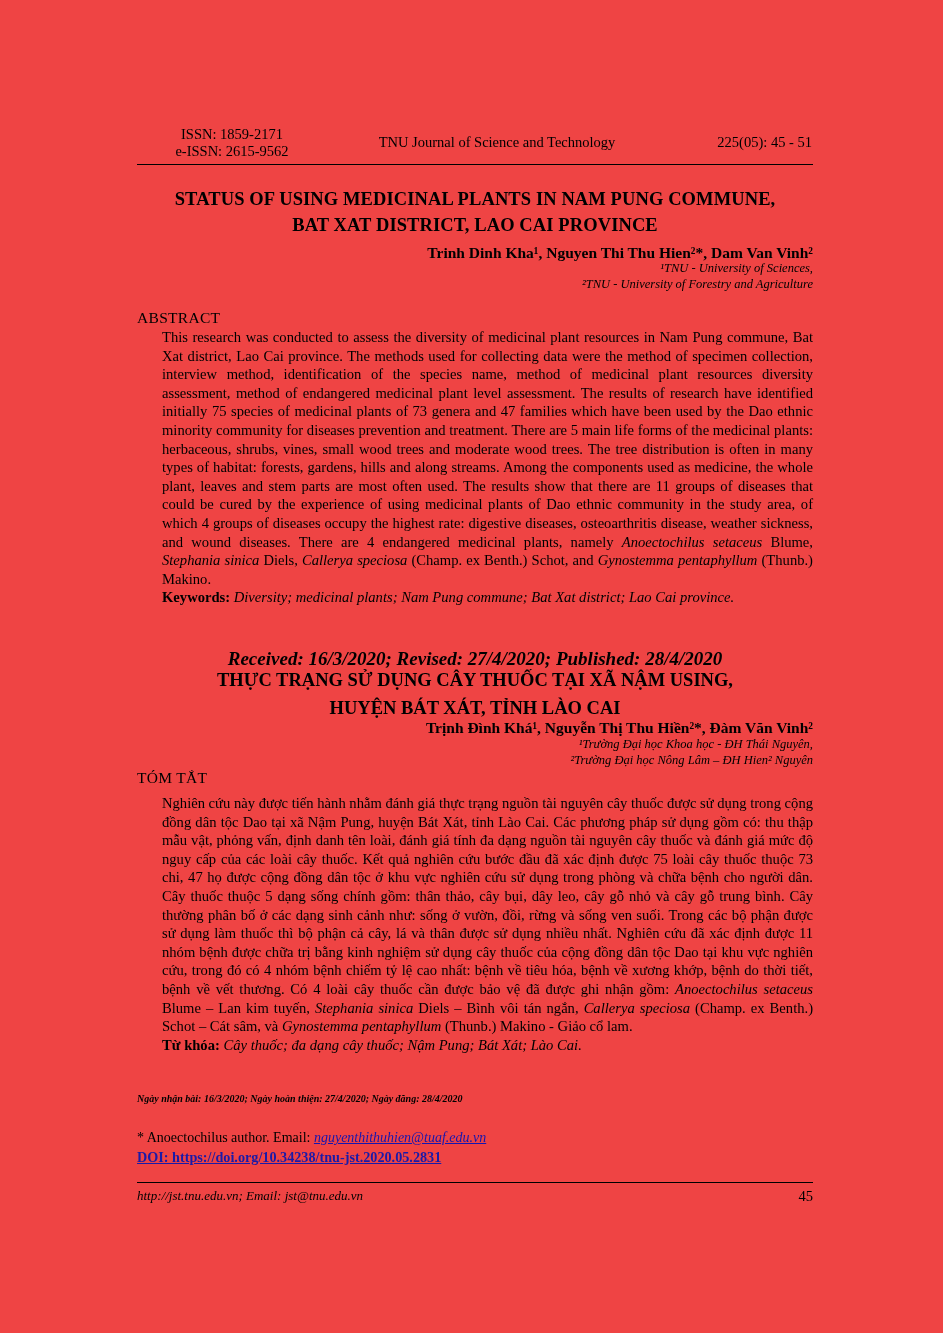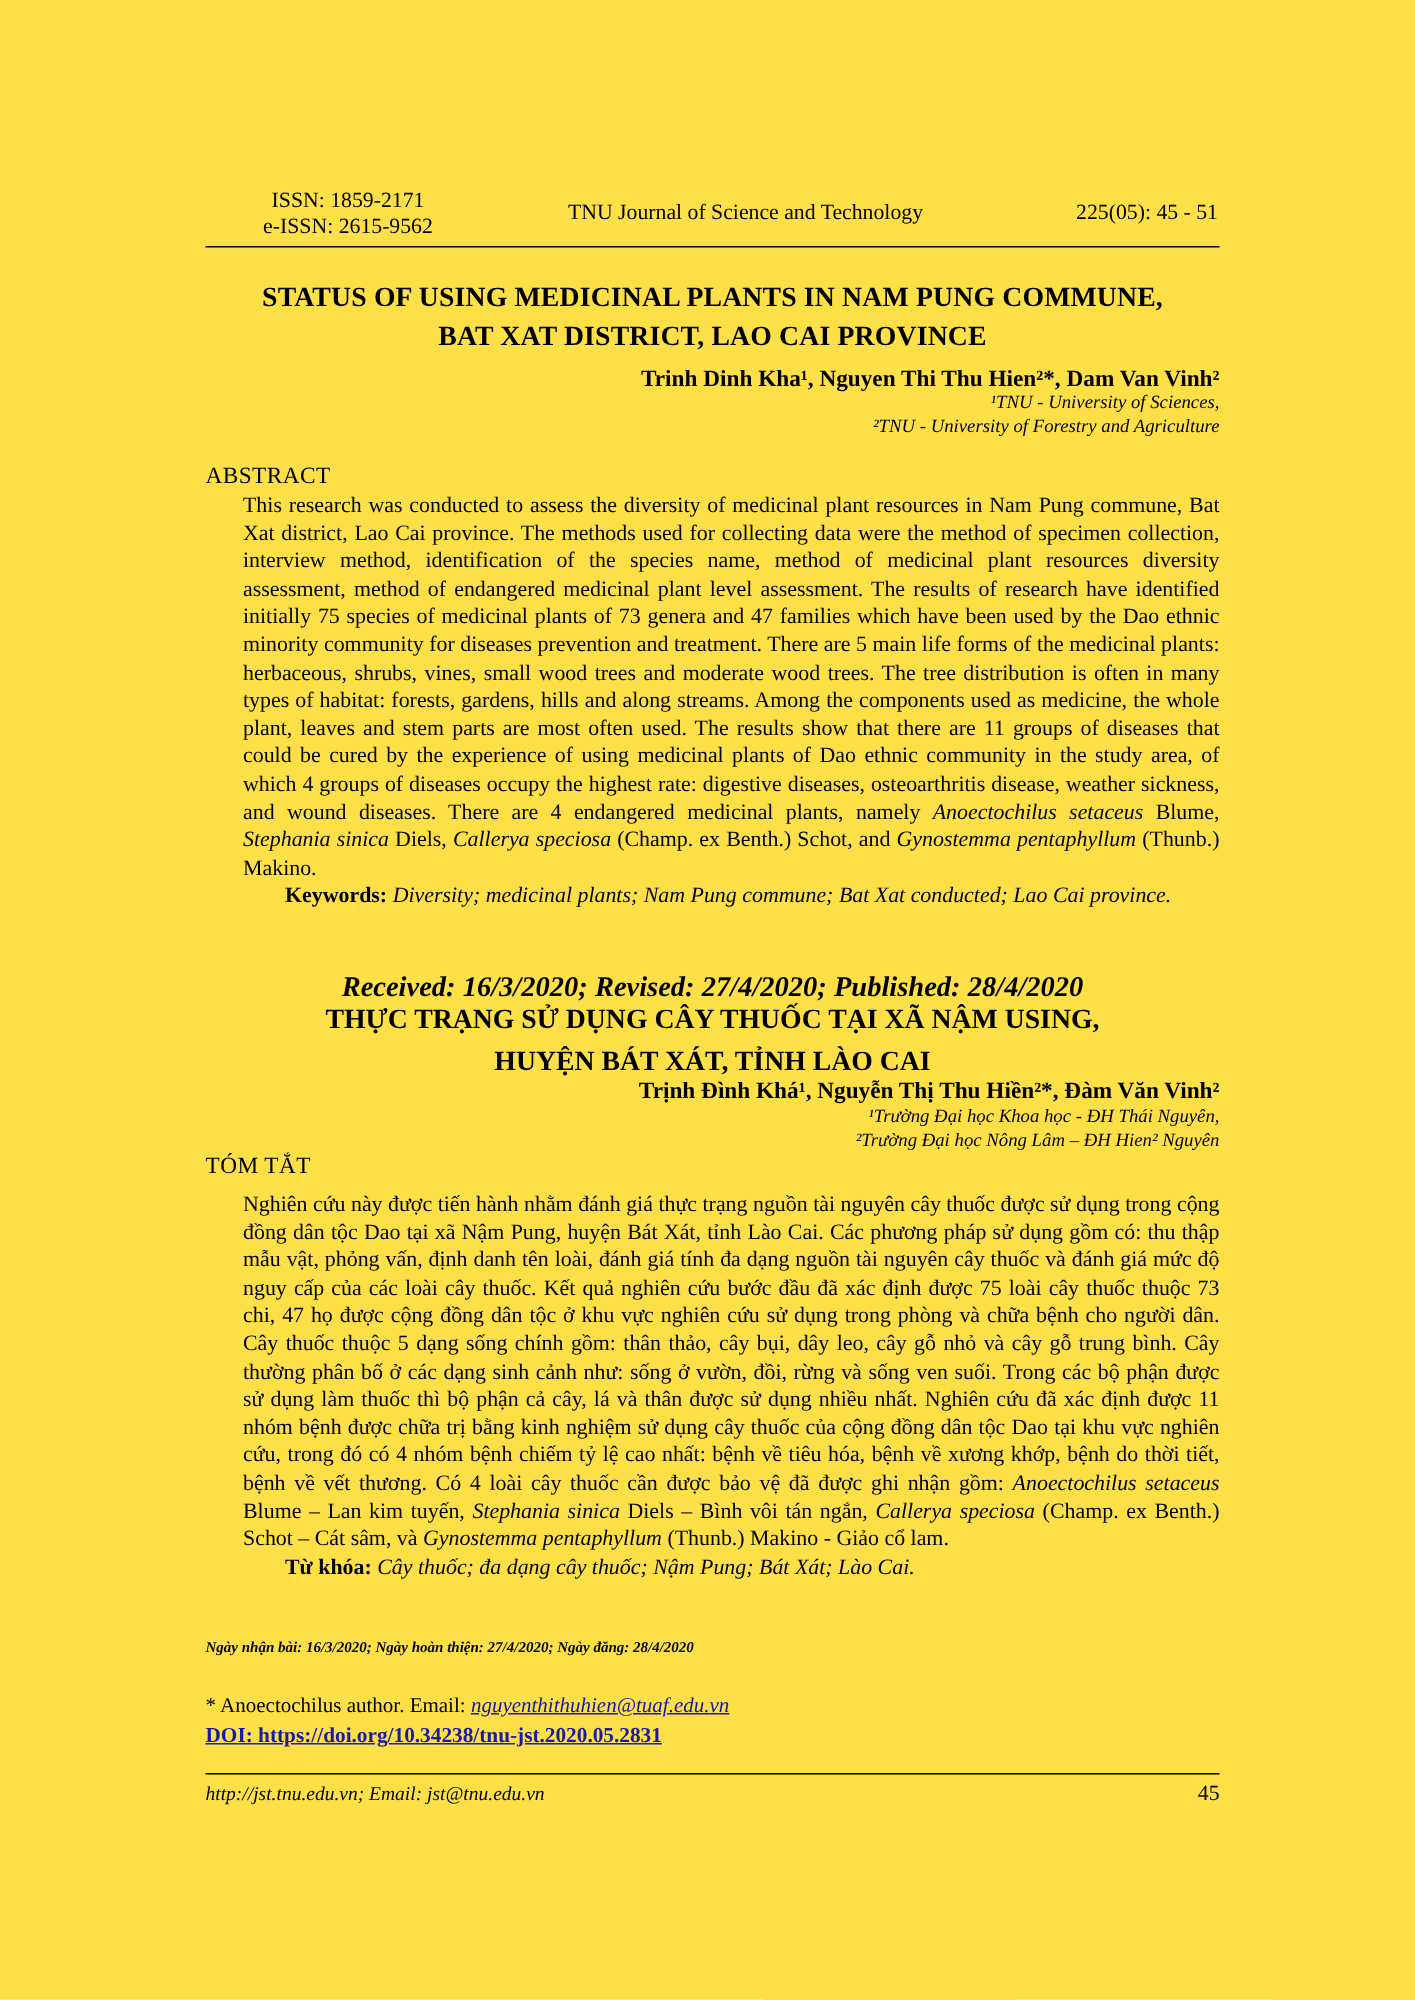--- a/index.html
+++ b/index.html
@@ -13,21 +13,21 @@
     position: relative;
     font-family: "Liberation Serif", "DejaVu Serif", serif;
     color: #000000;
     overflow: hidden;
   }
   .page {
     position: absolute;
     left: 0; top: 0;
     width: 943px;
     height: 1333px;
-    background: #fde047;
+    background: #ef4444;
   }
 
   
   .runhead {
     position: absolute;
     left: 137px;
     top: 126px;
     width: 675px;
     height: 36px;
   }
@@ -117,21 +117,21 @@
     line-height: 18.6px;
   }
   .abstract-body { top: 328px; }
   .tomtat-body   { top: 794px; }
 
   .kw {
     display: block;
     margin-top: 0px;
     text-align: left;
   }
-  .kw b { font-weight: bold; margin-left: 28px; }
+  .kw b { font-weight: bold; }
   .kw i { font-style: italic; }
 
   .dates-en {
     position: absolute;
     left: 137px;
     top: 636px;
     width: 676px;
     text-align: center;
     font-size: 19px;
     font-style: italic;
@@ -253,21 +253,21 @@
 
   <div class="authors-en">Trinh Dinh Kha¹, Nguyen Thi Thu Hien²*, Dam Van Vinh²</div>
   <div class="affil-en">
     <div>¹TNU - University of Sciences,</div>
     <div>²TNU - University of Forestry and Agriculture</div>
   </div>
 
   <div class="sec-label abstract-label">ABSTRACT</div>
   <div class="body-block abstract-body">
     <span>This research was conducted to assess the diversity of medicinal plant resources in Nam Pung commune, Bat Xat district, Lao Cai province. The methods used for collecting data were the method of specimen collection, interview method, identification of the species name, method of medicinal plant resources diversity assessment, method of endangered medicinal plant level assessment. The results of research have identified initially 75 species of medicinal plants of 73 genera and 47 families which have been used by the Dao ethnic minority community for diseases prevention and treatment. There are 5 main life forms of the medicinal plants: herbaceous, shrubs, vines, small wood trees and moderate wood trees. The tree distribution is often in many types of habitat: forests, gardens, hills and along streams. Among the components used as medicine, the whole plant, leaves and stem parts are most often used. The results show that there are 11 groups of diseases that could be cured by the experience of using medicinal plants of Dao ethnic community in the study area, of which 4 groups of diseases occupy the highest rate: digestive diseases, osteoarthritis disease, weather sickness, and wound diseases. There are 4 endangered medicinal plants, namely </span><i>Anoectochilus setaceus</i><span> Blume, </span><i>Stephania sinica</i><span> Diels, </span><i>Callerya speciosa</i><span> (Champ. ex Benth.) Schot, and </span><i>Gynostemma pentaphyllum</i><span> (Thunb.) Makino.</span>
-    <span class="kw"><b>Keywords:</b> <i>Diversity; medicinal plants; Nam Pung commune; Bat Xat conducted; Lao Cai province.</i></span>
+    <span class="kw"><b>Keywords:</b> <i>Diversity; medicinal plants; Nam Pung commune; Bat Xat district; Lao Cai province.</i></span>
   </div>
 
   <div class="dates-en">Received: 16/3/2020; Revised: 27/4/2020; Published: 28/4/2020</div>
 
   <div class="title-vn">
     <span>THỰC TRẠNG SỬ DỤNG CÂY THUỐC TẠI XÃ NẬM USING,</span><br>
     <span>HUYỆN BÁT XÁT, TỈNH LÀO CAI</span>
   </div>
 
   <div class="authors-vn">Trịnh Đình Khá¹, Nguyễn Thị Thu Hiền²*, Đàm Văn Vinh²</div>

